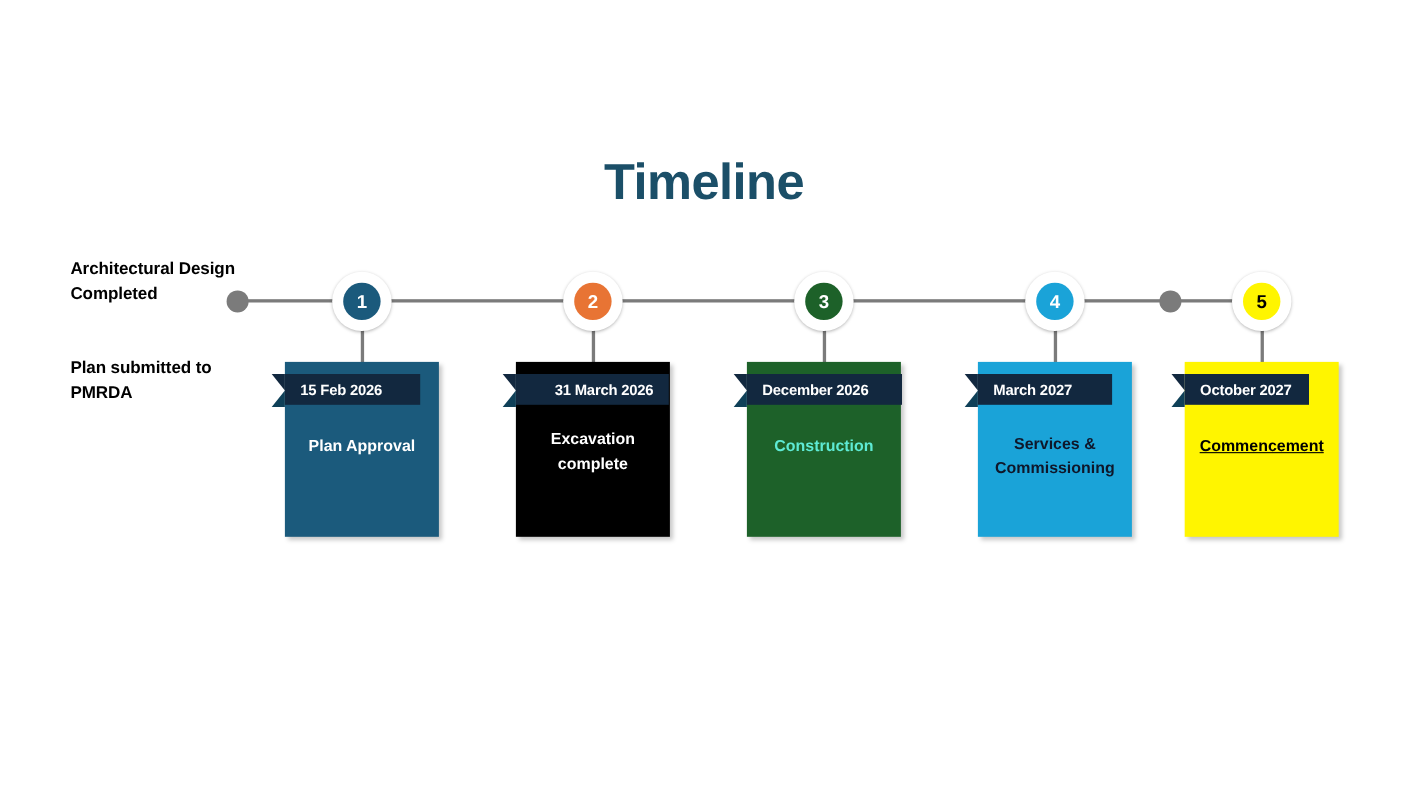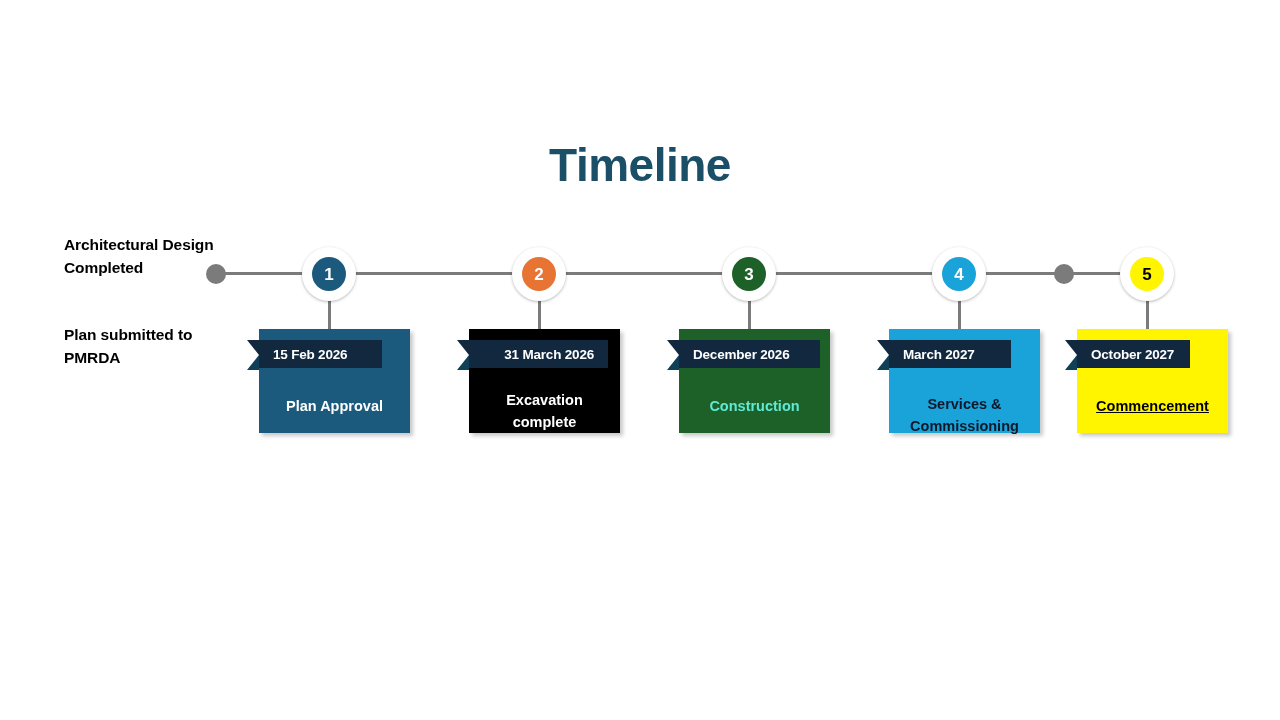--- a/index.html
+++ b/index.html
@@ -106,25 +106,24 @@
     justify-content: center;
     font-size: 17px;
     font-weight: bold;
     line-height: 1;
   }
 
   
   .card {
     position: absolute;
     width: 140px;
-    height: 104px;
+    height: 159px;
     left: -70px;
     top: 329px;
     box-shadow: 3px 3px 4px rgba(0,0,0,0.22);
-    padding-left: 11px;
   }
   .card-body-text {
     position: absolute;
     left: 8px;
     right: 8px;
     top: 66px;
     text-align: center;
     font-size: 14.5px;
     font-weight: bold;
     line-height: 22px;

